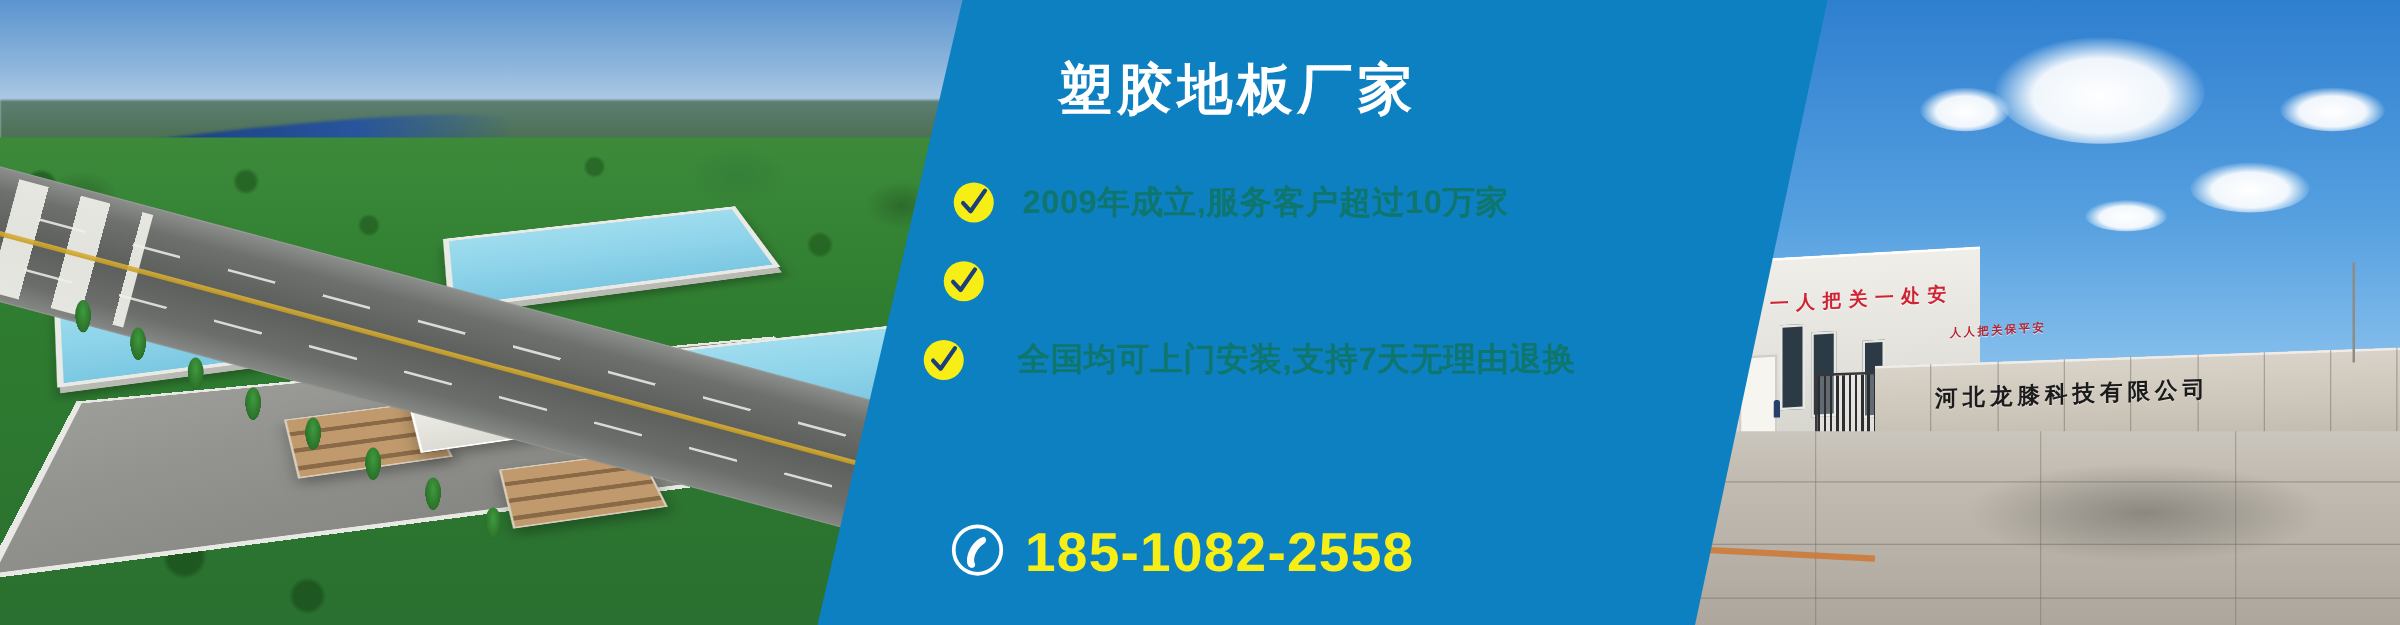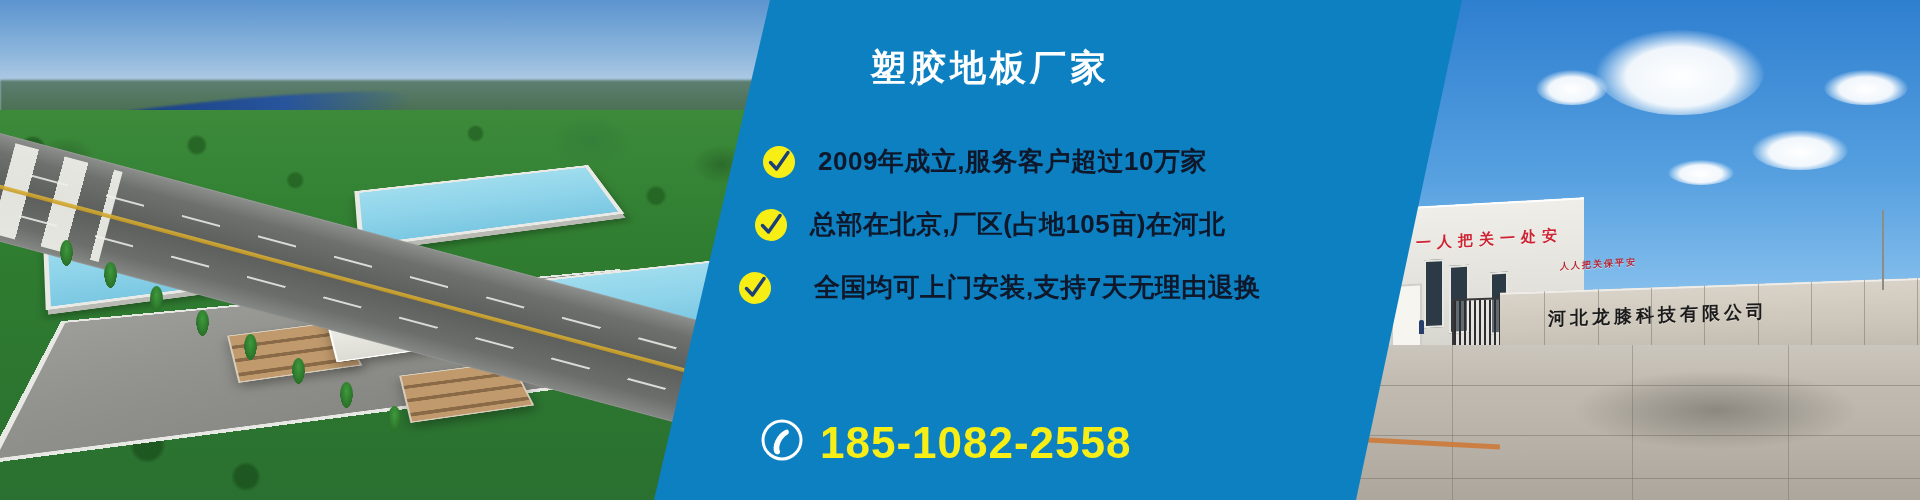--- a/index.html
+++ b/index.html
@@ -276,21 +276,21 @@
     width:1920px; height:500px;
     z-index:6;
   }
 
   .title {
     position:absolute;
     left:700px; top:50px;
     width:580px;
     text-align:center;
     color:#ffffff;
-    font-size:36px;
+    font-size:44px;
     font-weight:bold;
     letter-spacing:4px;
     line-height:1;
     white-space:nowrap;
   }
 
   .bullets {
     position:absolute;
     left:740px; top:130px;
     width:620px;
@@ -301,21 +301,21 @@
     height:63px;
   }
   .bullet .mark {
     flex:0 0 auto;
     width:34px; height:34px;
     position:relative;
     margin-right:22px;
   }
   .bullet .mark svg { display:block; width:34px; height:34px; }
   .bullet .btext {
-    color:#0f172a;
+    color:#0f766e;
     font-size:26px;
     font-weight:bold;
     letter-spacing:0.5px;
     white-space:nowrap;
   }
   
   .bullet.b1 { margin-left: 22px; }
   .bullet.b2 { margin-left: 14px; }
   .bullet.b3 { margin-left: 6px; }
   .bullet.b4 { margin-left: -2px; gap: 20px; }
@@ -439,21 +439,20 @@
         <span class="btext">2009年成立,服务客户超过10万家</span>
       </div>
 
       <div class="bullet b2">
         <span class="mark">
           <svg viewBox="0 0 34 34" xmlns="http://www.w3.org/2000/svg">
             <circle cx="17" cy="17" r="16" fill="#f7ee16"></circle>
             <path d="M8.5 17.5 L14.5 24 L26 7.5" fill="none" stroke="#1a3f7a" stroke-width="3.4" stroke-linecap="round" stroke-linejoin="round"></path>
           </svg>
         </span>
-        <span class="btext">总部在北京,厂区(占地105亩)在河北</span>
       </div>
 
 
       <div class="bullet b4">
         <span class="mark">
           <svg viewBox="0 0 34 34" xmlns="http://www.w3.org/2000/svg">
             <circle cx="17" cy="17" r="16" fill="#f7ee16"></circle>
             <path d="M8.5 17.5 L14.5 24 L26 7.5" fill="none" stroke="#1a3f7a" stroke-width="3.4" stroke-linecap="round" stroke-linejoin="round"></path>
           </svg>
         </span>

